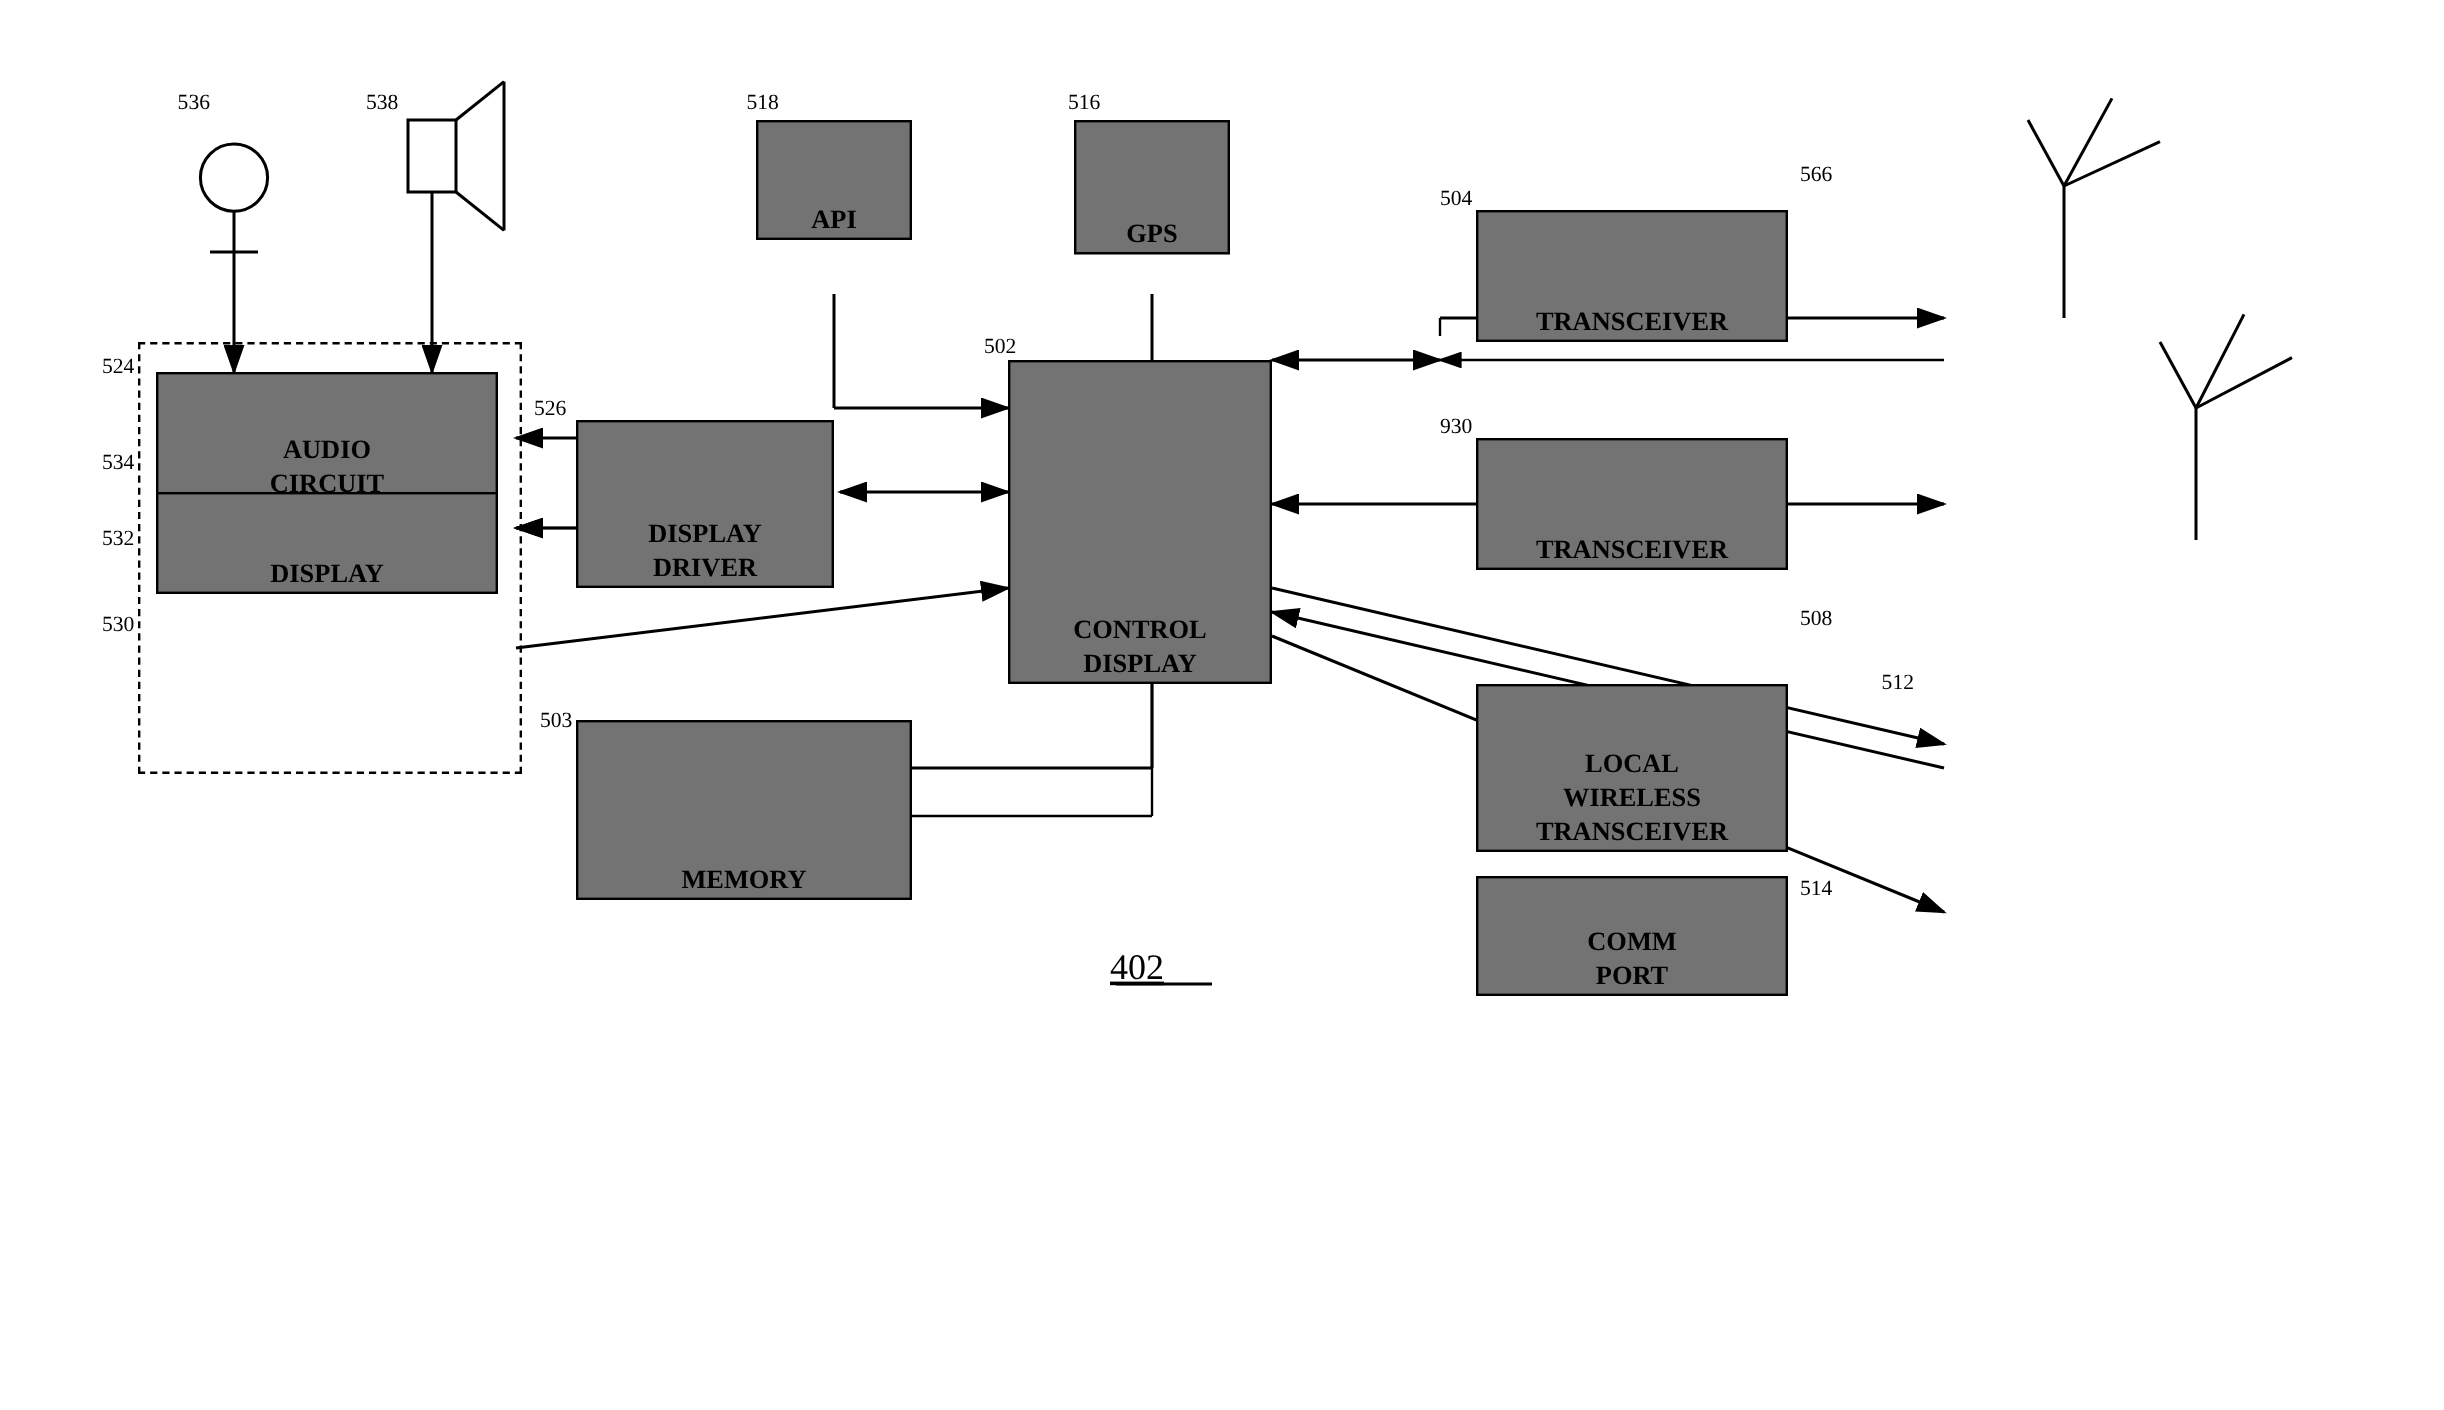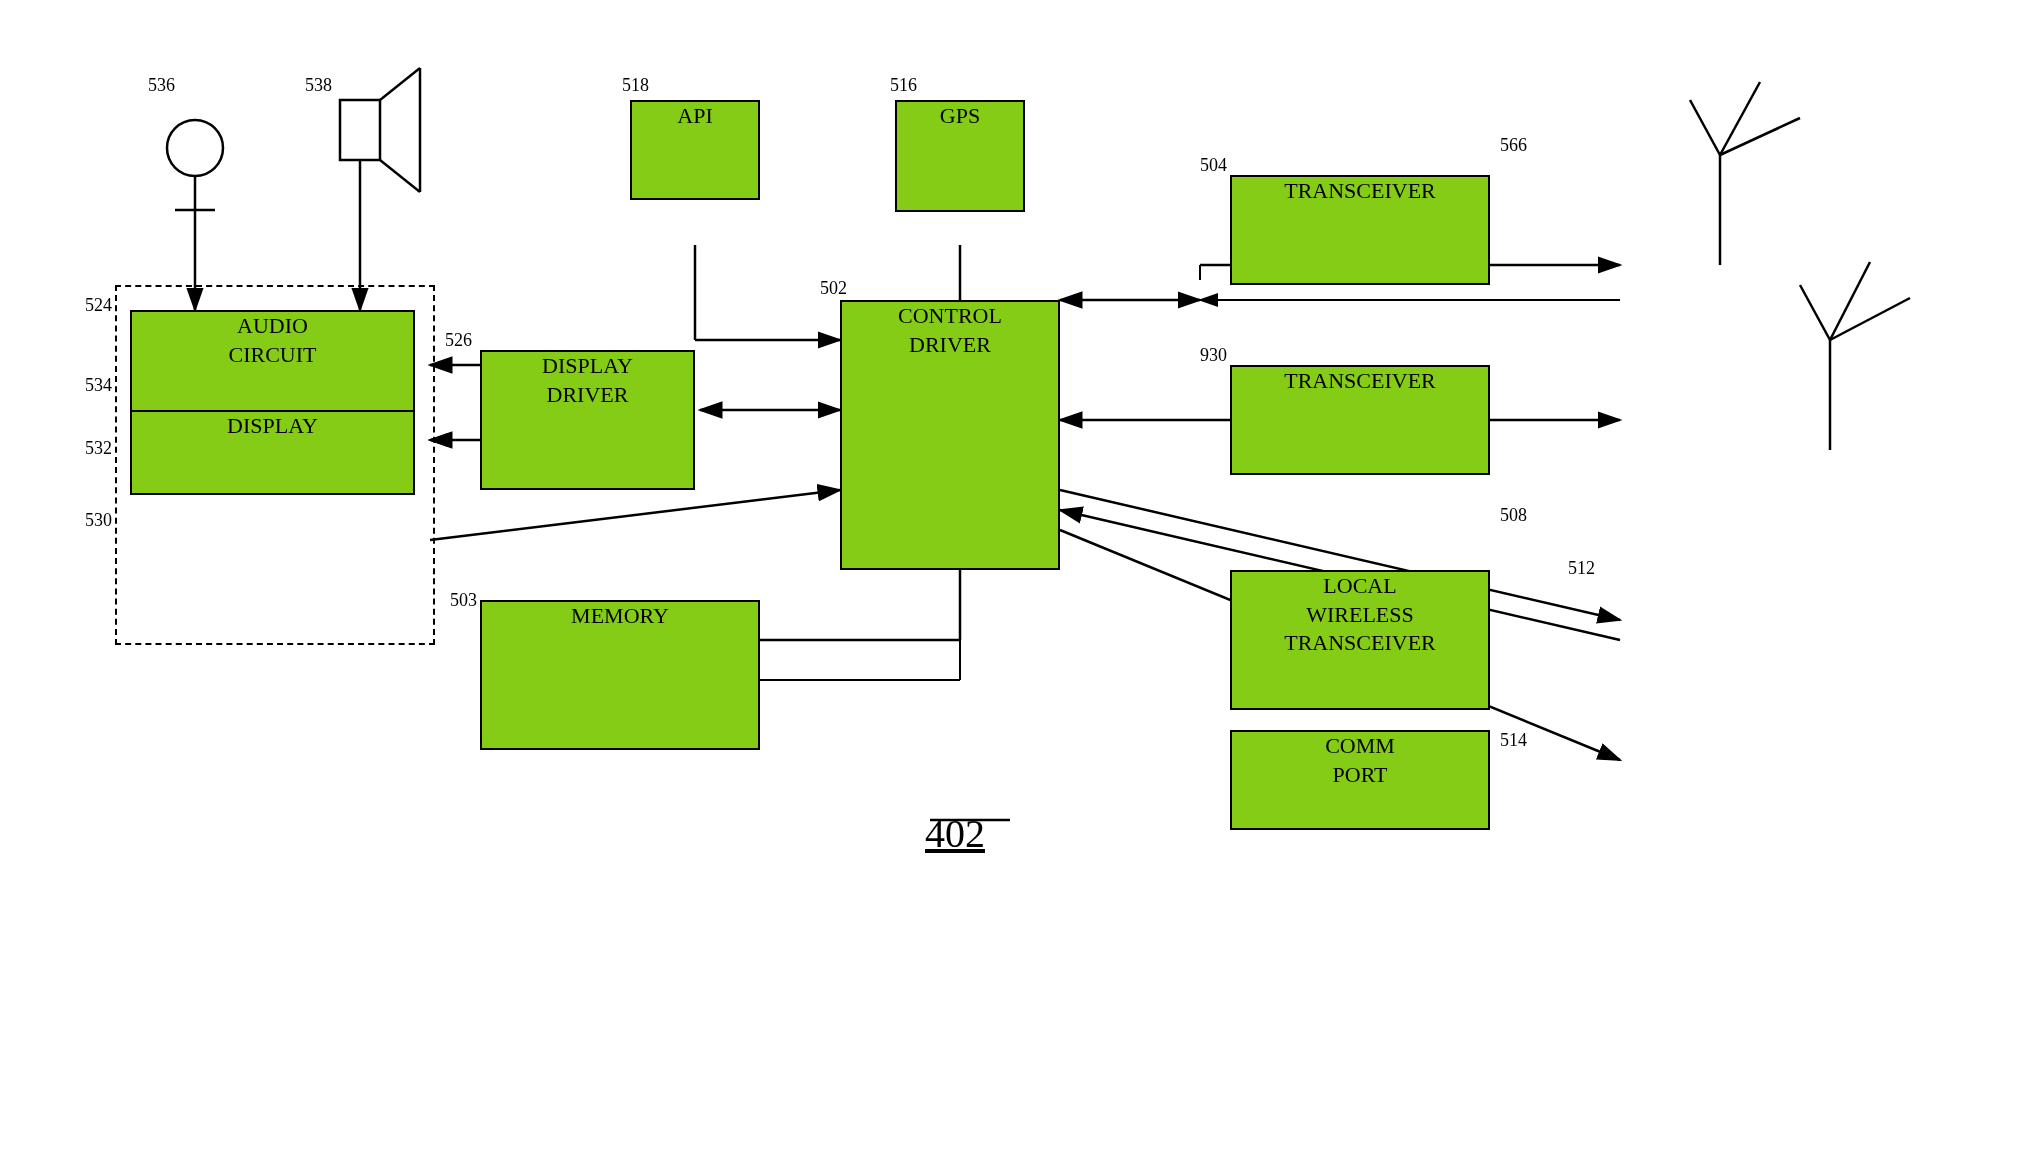--- a/index.html
+++ b/index.html
@@ -13,27 +13,27 @@
     }
     .diagram {
       position: absolute;
       top: 0; left: 0;
       width: 2037px;
       height: 1175px;
     }
     .block {
       position: absolute;
       border: 2px solid #000;
-      background: #84cc16;
+      background: #737373;
       display: flex;
-      align-items: flex-start;
+      align-items: flex-end;
       justify-content: center;
       text-align: center;
       font-size: 22px;
-      font-weight: normal;
+      font-weight: bold;
       line-height: 1.3;
     }
     .dashed-box {
       position: absolute;
       border: 2px dashed #000;
       background: transparent;
     }
     .ref-label {
       position: absolute;
       font-size: 18px;
@@ -142,21 +142,21 @@
   </div>
 
 
   <div class="block" style="left:480px; top:350px; width:215px; height:140px;">
     <span style="white-space:pre-line">DISPLAY
 DRIVER</span>
   </div>
 
   <div class="block" style="left:840px; top:300px; width:220px; height:270px;">
     <span style="white-space:pre-line">CONTROL
-DRIVER</span>
+DISPLAY</span>
   </div>
 
   <div class="block" style="left:480px; top:600px; width:280px; height:150px;">
     <span>MEMORY</span>
   </div>
 
   <div class="block" style="left:630px; top:100px; width:130px; height:100px;">
     <span>API</span>
   </div>
 
@@ -194,15 +194,15 @@
   <div class="ref-label" style="left:450px; top:590px;">503</div>
   <div class="ref-label" style="left:622px; top:75px;">518</div>
   <div class="ref-label" style="left:890px; top:75px;">516</div>
   <div class="ref-label" style="left:1200px; top:155px;">504</div>
   <div class="ref-label" style="left:1500px; top:135px;">566</div>
   <div class="ref-label" style="left:1200px; top:345px;">930</div>
   <div class="ref-label" style="left:1500px; top:505px;">508</div>
   <div class="ref-label" style="left:1568px; top:558px;">512</div>
   <div class="ref-label" style="left:1500px; top:730px;">514</div>
 
-  <div class="ref-label" style="left:925px; top:810px; font-size:40px; text-decoration:underline;">402</div>
+  <div class="ref-label" style="left:925px; top:790px; font-size:30px; text-decoration:underline;">402</div>
 
 </div>
 
 </body></html>

